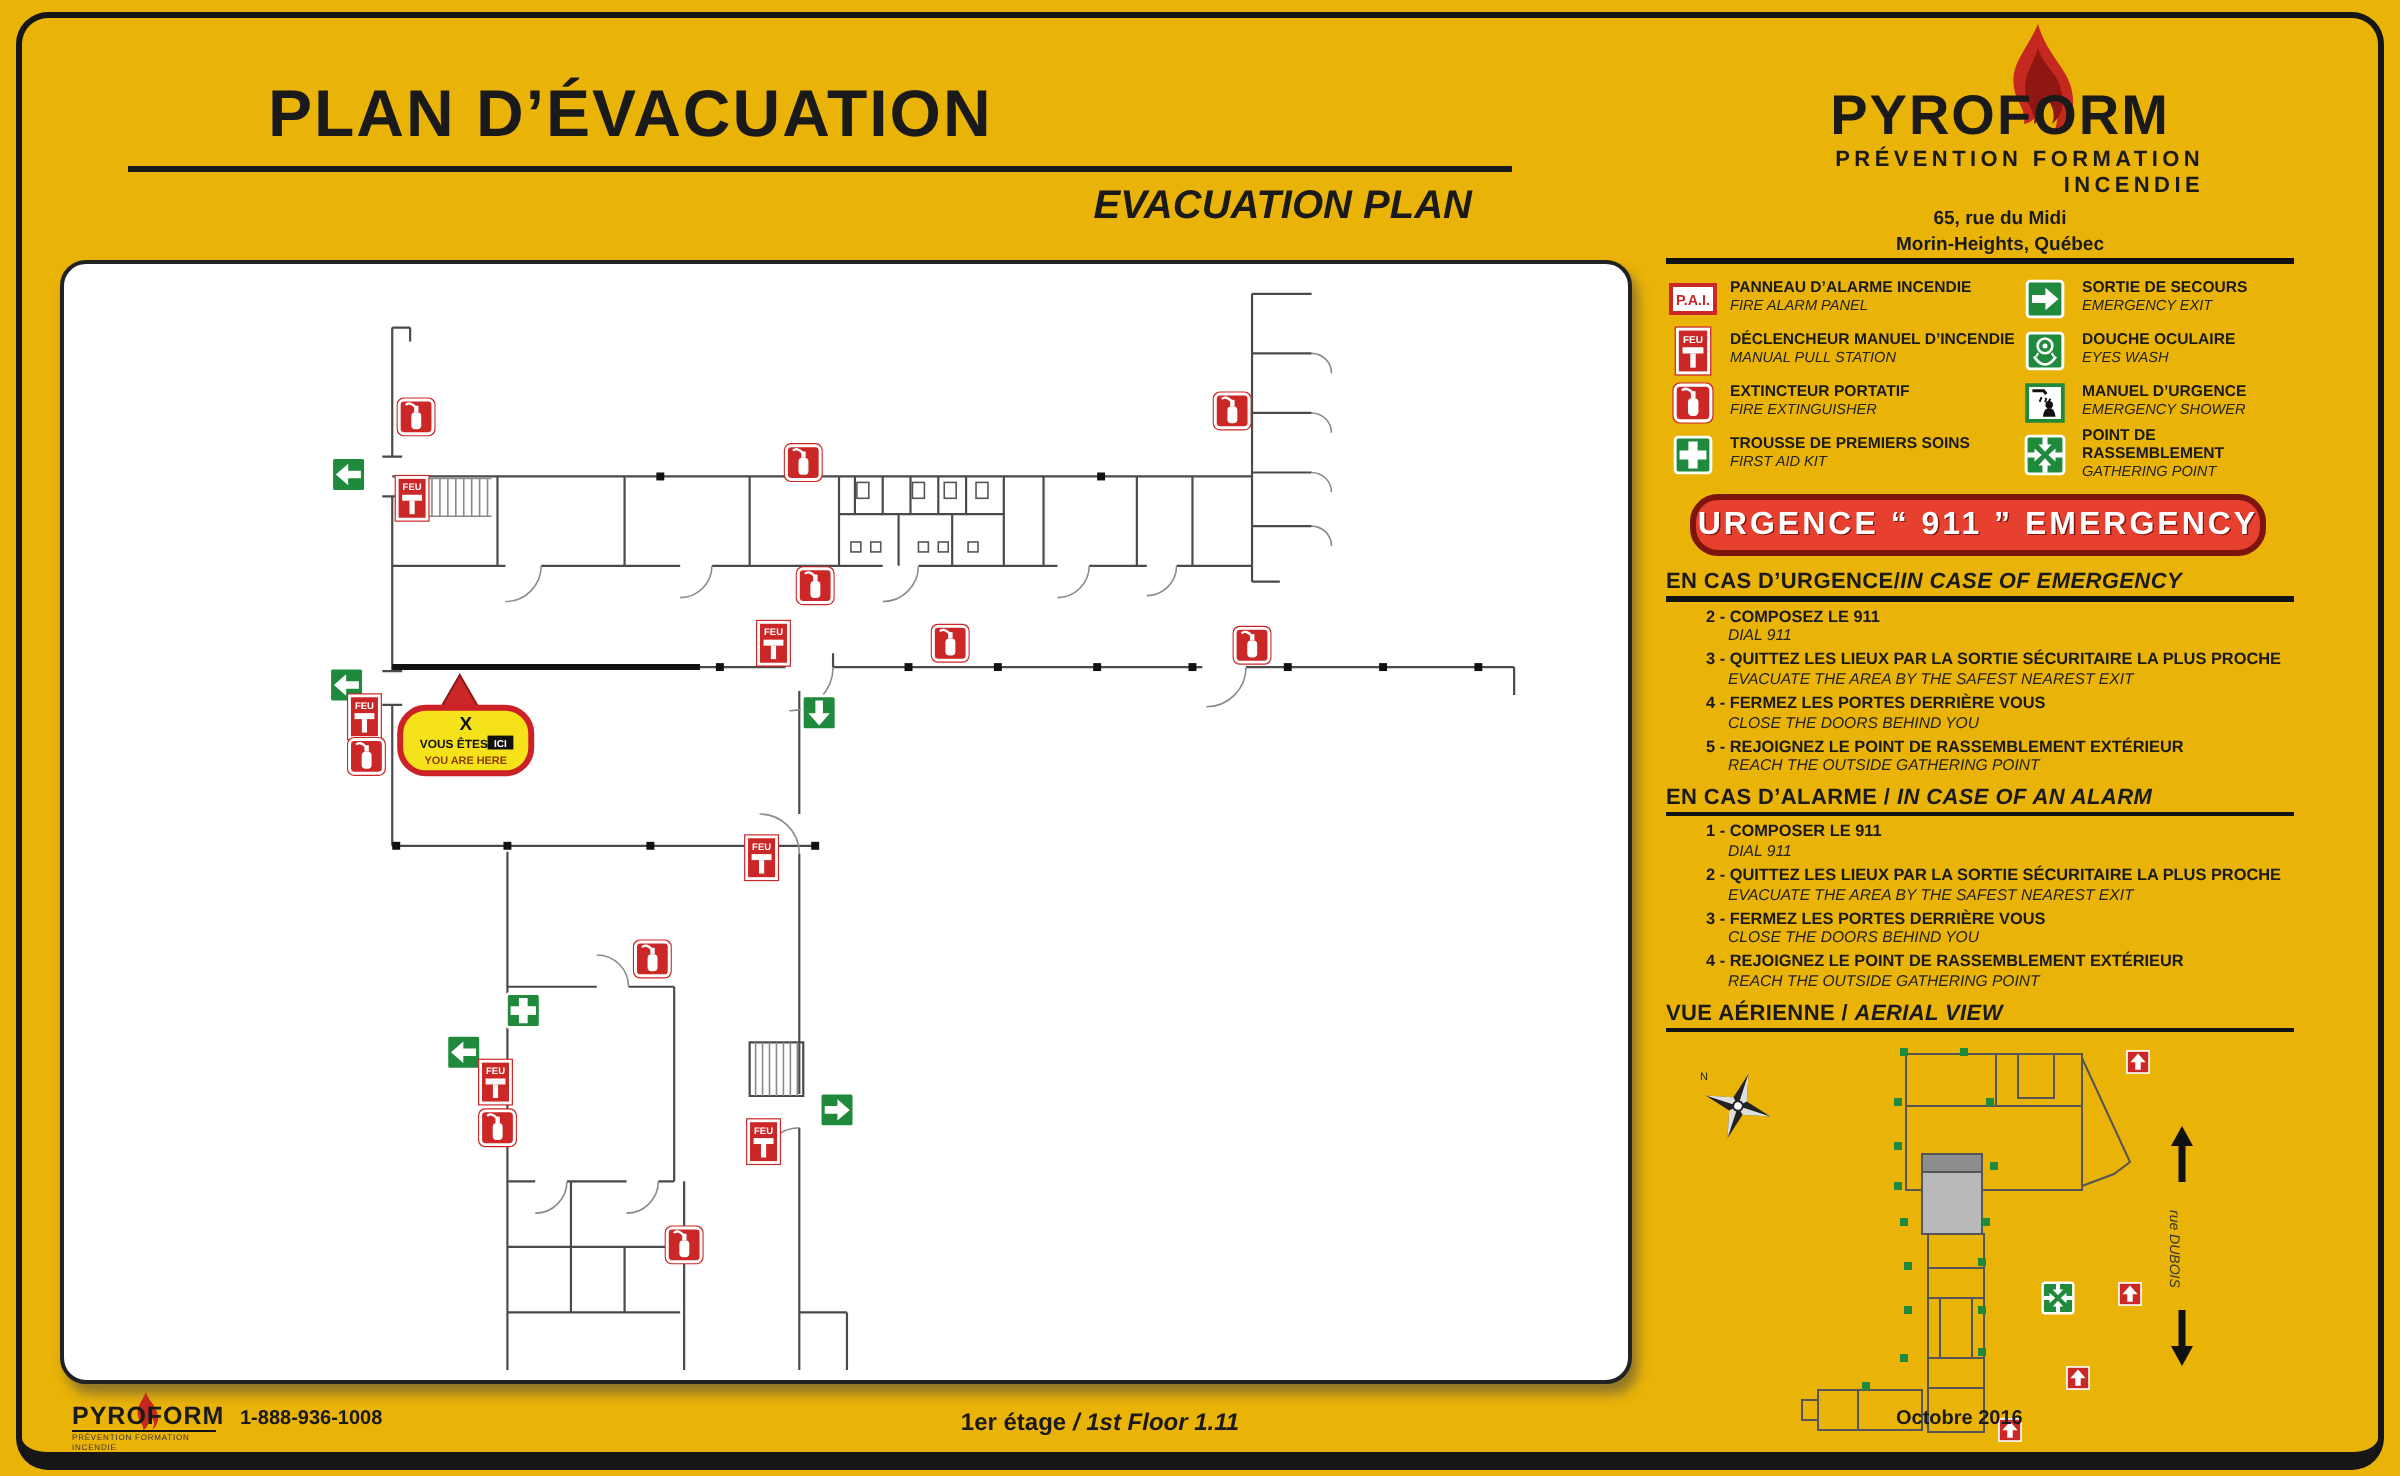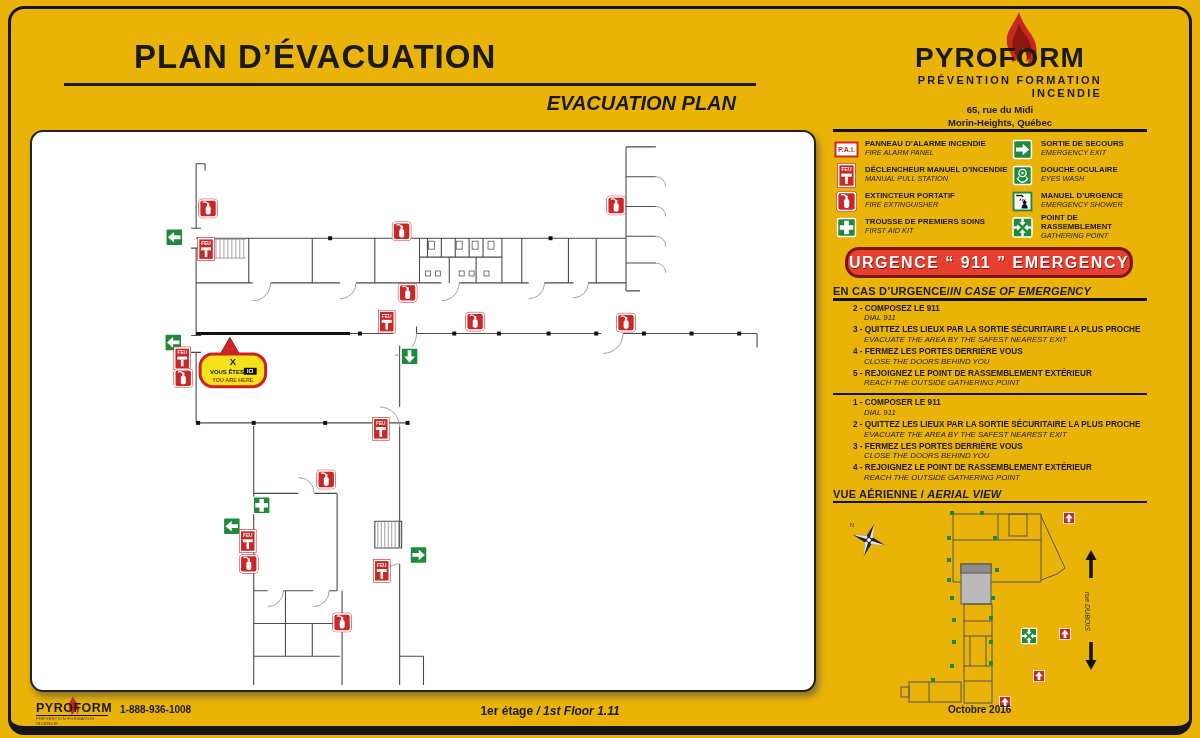--- a/index.html
+++ b/index.html
@@ -356,20 +356,21 @@
           <div class="step">
             <div class="step-fr">4 - FERMEZ LES PORTES DERRIÈRE VOUS</div>
                    <div class="step-en">CLOSE THE DOORS BEHIND YOU</div>
           </div>
           <div class="step">
             <div class="step-fr">5 - REJOIGNEZ LE POINT DE RASSEMBLEMENT EXTÉRIEUR</div>
                    <div class="step-en">REACH THE OUTSIDE GATHERING POINT</div>
           </div>
         </div>
         <div class="sec">
+          <div class="sec-head"><span>EN CAS D’ALARME / </span><span class="en">IN CASE OF AN ALARM</span></div>
           <div class="rule2"></div>
           <div class="step">
             <div class="step-fr">1 - COMPOSER LE 911</div>
                    <div class="step-en">DIAL 911</div>
           </div>
           <div class="step">
             <div class="step-fr">2 - QUITTEZ LES LIEUX PAR LA SORTIE SÉCURITAIRE LA PLUS PROCHE</div>
                    <div class="step-en">EVACUATE THE AREA BY THE SAFEST NEAREST EXIT</div>
           </div>
           <div class="step">

